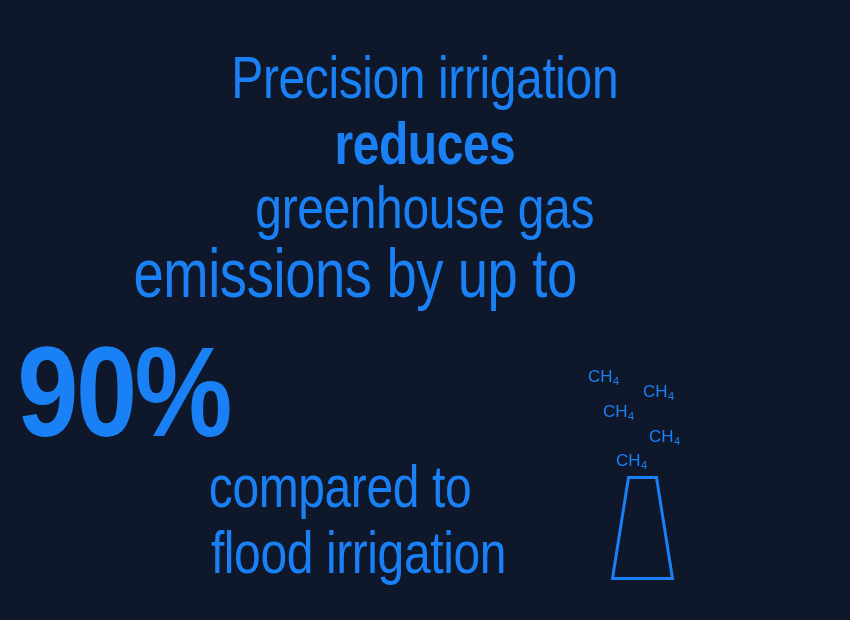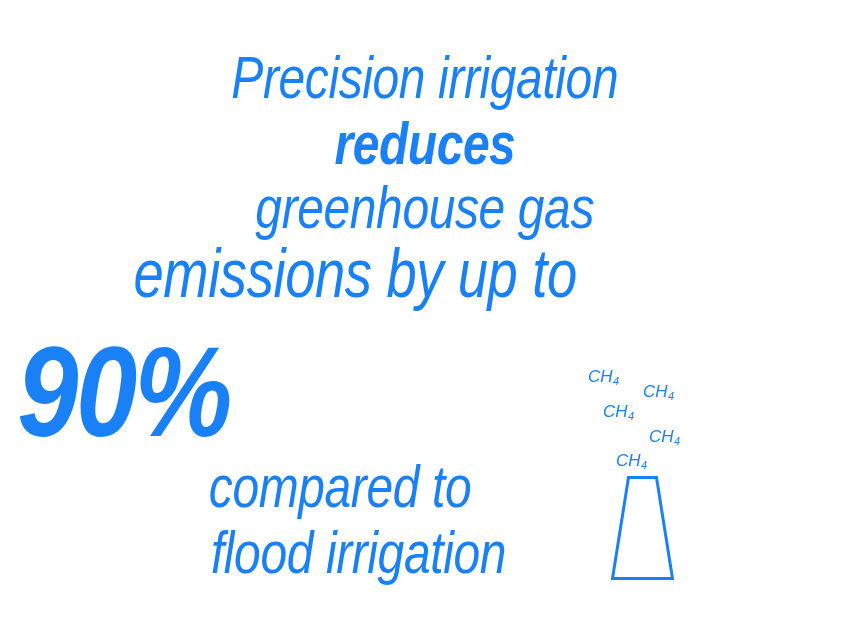--- a/index.html
+++ b/index.html
@@ -12,23 +12,22 @@
     height: 620px;
     overflow: hidden;
     font-family: "Liberation Sans", sans-serif;
     background: #dcdddf;
   }
 
   #infographic {
     position: relative;
     width: 850px;
     height: 620px;
-    background: #ffffff;
+    background: #0f172a;
     overflow: hidden;
-    font-style: italic;
   }
 
   
   .statement {
     position: absolute;
     left: 0;
     top: 0;
     width: 850px;
     text-align: center;
     color: #1a80f5;

